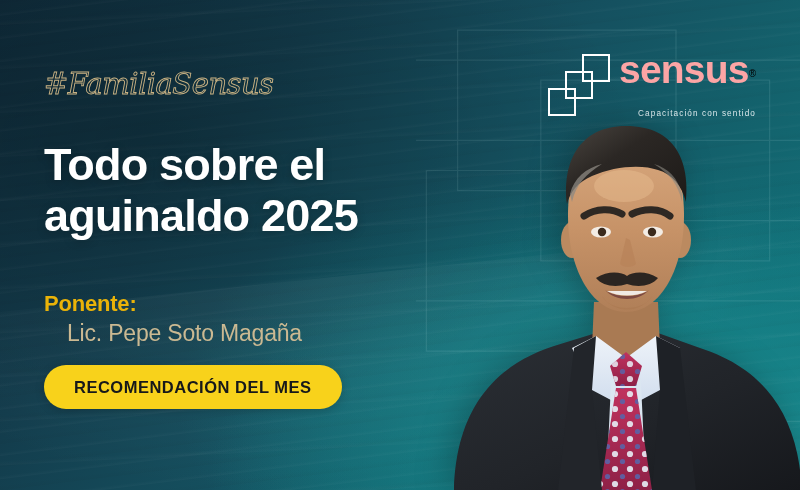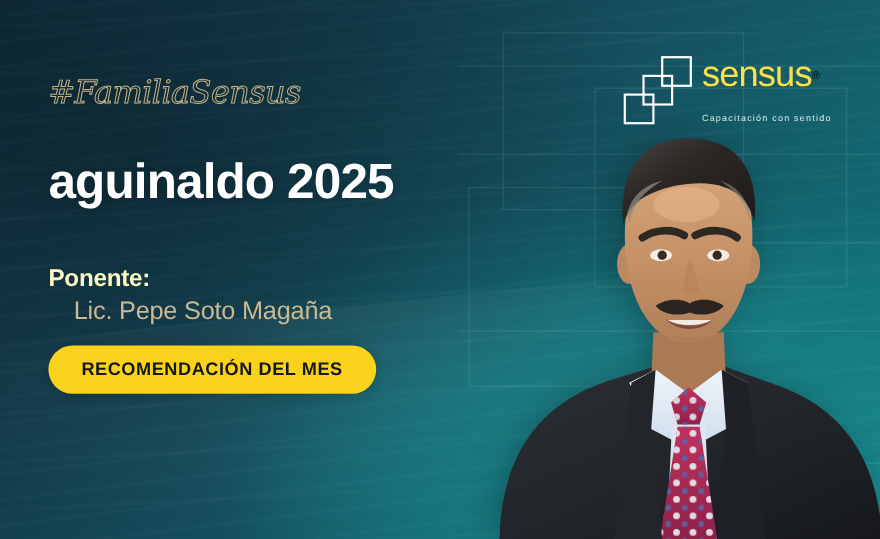--- a/index.html
+++ b/index.html
@@ -116,39 +116,40 @@
     border: 2px solid #ffffff;
     width: 28px;
     height: 28px;
     box-sizing: border-box;
   }
   .logo-mark .sq-a { right: 0;   top: 0; }
   .logo-mark .sq-b { left: 17px; top: 17px; }
   .logo-mark .sq-c { left: 0;    top: 34px; }
   .logo-type { line-height: 1; padding-bottom: 2px; }
   .logo-word {
-    font-size: 33px;
-    font-weight: normal;
-    color: #fde047;
+    font-size: 39px;
+    font-weight: bold;
+    color: #fca5a5;
     letter-spacing: -0.8px;
     position: relative;
     display: inline-block;
   }
   .logo-reg {
     font-size: 10px;
     vertical-align: super;
     font-weight: normal;
     letter-spacing: 0;
   }
   .logo-tag {
     font-size: 8.2px;
     color: #dce9ec;
     letter-spacing: 1.1px;
     margin-top: 21px;
     white-space: nowrap;
+    text-align: right;
   }
 
   
   .copy {
     position: absolute;
     left: 44px;
     top: 140px;
     width: 420px;
     z-index: 6;
   }
@@ -162,21 +163,21 @@
     text-shadow: 0 2px 10px rgba(0,0,0,0.22);
   }
   .title span { display: block; }
 
   .speaker {
     margin-top: 48px;
   }
   .speaker-label {
     font-size: 22px;
     font-weight: bold;
-    color: #fef9c3;
+    color: #eab308;
     line-height: 1.25;
     letter-spacing: -0.2px;
   }
   .speaker-name {
     font-size: 23px;
     font-weight: normal;
     color: #cbb992;
     line-height: 1.3;
     letter-spacing: -0.2px;
     margin-top: 2px;
@@ -252,20 +253,21 @@
     <div class="logo-type">
       <div>
         <span class="logo-word">sensus</span><span class="logo-reg">®</span>
       </div>
       <div class="logo-tag">Capacitación con sentido</div>
     </div>
   </div>
 
   <div class="copy">
     <h1 class="title">
+      <span>Todo sobre el</span>
       <span>aguinaldo 2025</span>
     </h1>
 
     <div class="speaker">
       <div class="speaker-label">Ponente:</div>
       <div class="speaker-name">Lic. Pepe Soto Magaña</div>
     </div>
 
     <button class="cta">RECOMENDACIÓN DEL MES</button>
   </div>

